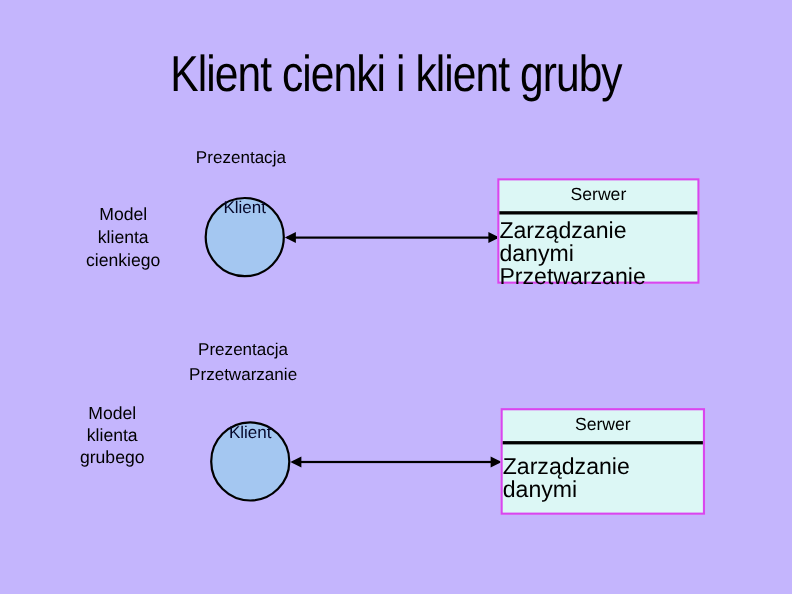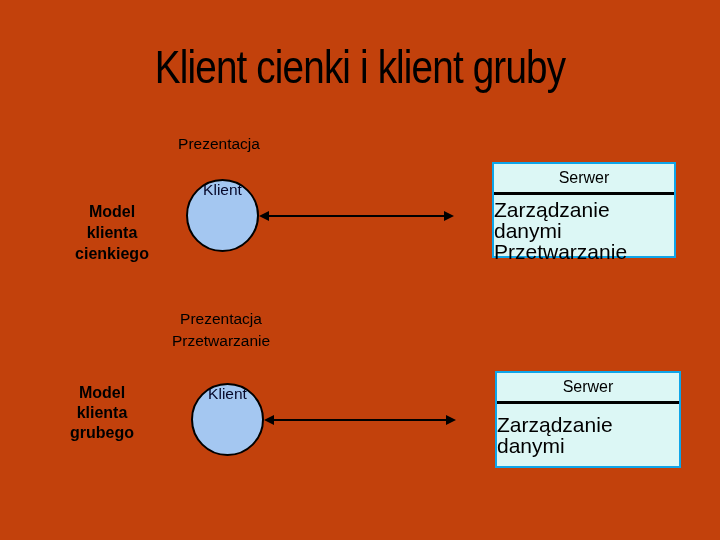--- a/index.html
+++ b/index.html
@@ -3,21 +3,21 @@
 <meta charset="utf-8">
 <style>
   * { box-sizing: border-box; margin: 0; padding: 0; }
   html, body { background: #ffffff; }
   body { font-family: "Liberation Sans", sans-serif; }
 
   .slide {
     position: relative;
     width: 720px;
     height: 540px;
-    background: #c2410c;
+    background: #c4b5fd;
     overflow: hidden;
     padding-left: 12px;
   }
 
   .slide-title {
     position: absolute;
     left: 0; right: 0; top: 40px;
     text-align: center;
     font-size: 46px;
     font-weight: 400;
@@ -36,25 +36,24 @@
     text-align: center;
     line-height: 22px;
     white-space: pre-line;
   }
   .tier-label.t1 { left: 139px; top: 133px; width: 160px; }
   .tier-label.t2 { left: 140px; top: 308px; width: 162px; }
 
   .model-label {
     position: absolute;
     font-size: 16px;
-    font-weight: 700;
+    font-weight: 400;
     color: #000000;
     text-align: center;
     white-space: pre-line;
-    margin-top: 16px;
   }
   .model-label.m1 { left: 37px; top: 185px; width: 150px; line-height: 21px; }
   .model-label.m2 { left: 32px; top: 367px; width: 140px; line-height: 20px; }
 
   .client-circle {
     position: absolute;
     width: 73px; height: 73px;
     border: 2.5px solid #000000;
     border-radius: 50%;
     background: #a4c7f1;
@@ -83,22 +82,21 @@
     border-top: 5px solid transparent;
     border-bottom: 5px solid transparent;
     top: -4px;
   }
   .ah.left  { left: -2px;  border-right: 10px solid #000000; }
   .ah.right { right: -2px; border-left: 10px solid #000000; }
 
   .server-box {
     position: absolute;
     background: #dcf7f5;
-    border: 2px solid #0ea5e9;
-    margin-left: 40px;
+    border: 2px solid #d946ef;
   }
   .server-box.s1 { left: 452px; top: 162px; width: 184px; height: 96px; }
   .server-box.s2 { left: 455px; top: 371px; width: 186px; height: 97px; }
 
   .server-title {
     height: 28px;
     display: flex;
     align-items: center;
     justify-content: center;
     font-size: 16px;

